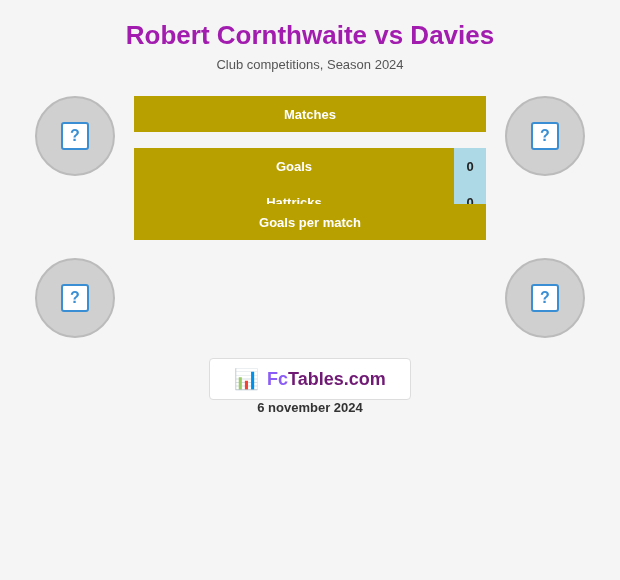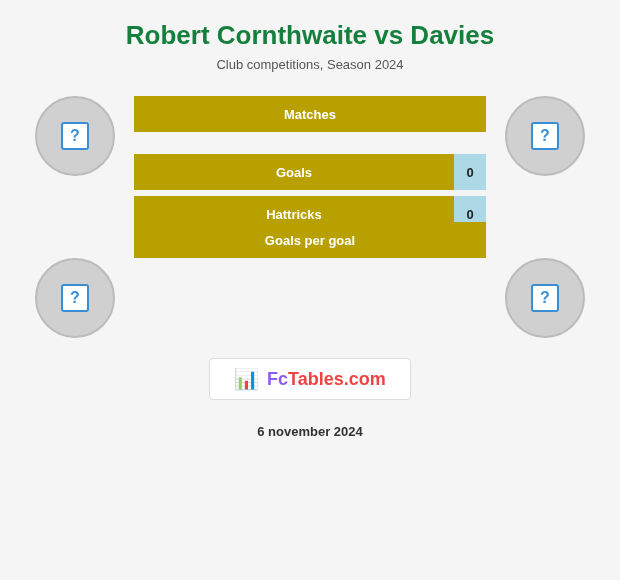--- a/index.html
+++ b/index.html
@@ -14,21 +14,21 @@
       align-items: center;
       padding: 20px;
       overflow: hidden;
     }
 
     .title {
       font-size: 26px;
       font-weight: bold;
       text-align: center;
       margin-bottom: 6px;
-      color: #15803d;
+      color: #a21caf;
     }
 
     .subtitle {
       font-size: 13px;
       color: #555;
       margin-bottom: 24px;
     }
 
     .comparison-area {
       display: flex;
@@ -74,21 +74,21 @@
       font-size: 22px;
       color: #3a8fd4;
       font-weight: bold;
       margin-top: 10px;
     }
 
     .stats-col {
       flex: 1;
       display: flex;
       flex-direction: column;
-      gap: 6px;
+      gap: 0;
       padding: 0 4px;
     }
 
     .stat-row {
       display: flex;
       align-items: center;
       height: 36px;
     }
 
     .bar-label {
@@ -155,21 +155,21 @@
       font-size: 18px;
       font-weight: bold;
       color: #222;
     }
 
     .logo-text span {
       color: #8b5cf6;
     }
 
     .date-text {
-      margin-top: 24px;
+      margin-top: 0;
       font-size: 13px;
       color: #333;
       font-weight: bold;
     }
 
     .right-col-spacer {
       display: flex;
       flex-direction: column;
       gap: 10px;
       align-items: center;
@@ -222,37 +222,37 @@
     </div>
 
     <div class="stat-row">
       <div class="bar-with-value">
         <div class="bar-main">Hattricks</div>
         <div class="bar-value">0</div>
       </div>
     </div>
 
     <div class="stat-row">
-      <div class="bar-label">Goals per goal</div>
+      <div class="bar-label">Goals per match</div>
     </div>
 
 
   </div>
 
   <div class="right-col-spacer">
     <div class="avatar">
       <div class="question-icon">?</div>
     </div>
     <div class="avatar-small" style="margin-top:72px;">
       <div class="question-icon">?</div>
     </div>
   </div>
 
 </div>
 
 <div class="logo-area">
   <span class="logo-icon">📊</span>
   <span class="logo-text">
-    <span>Fc</span><span style="color:#ef4444;">Tables.com</span>
+    <span>Fc</span><span style="color:#701a75;">Tables.com</span>
   </span>
 </div>
 
 <div class="date-text">6 november 2024</div>
 
 </body></html>

